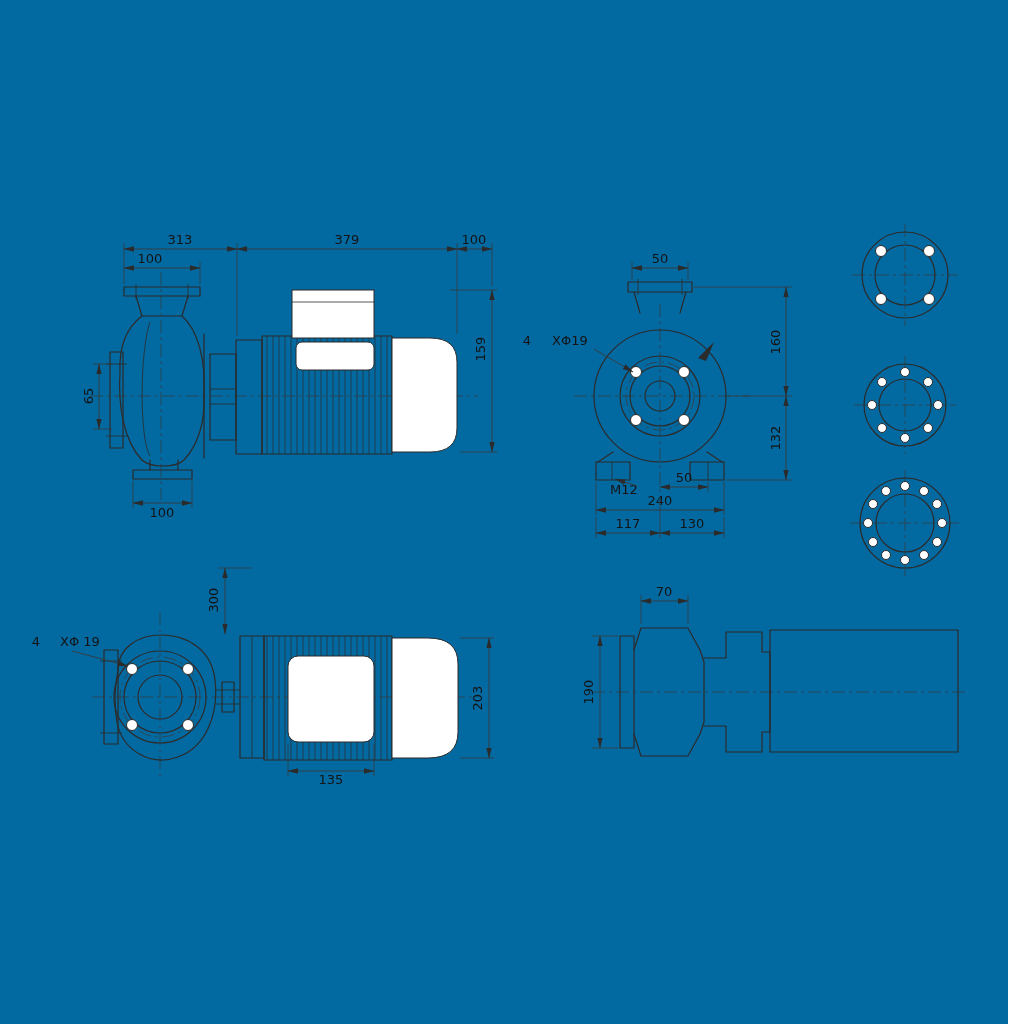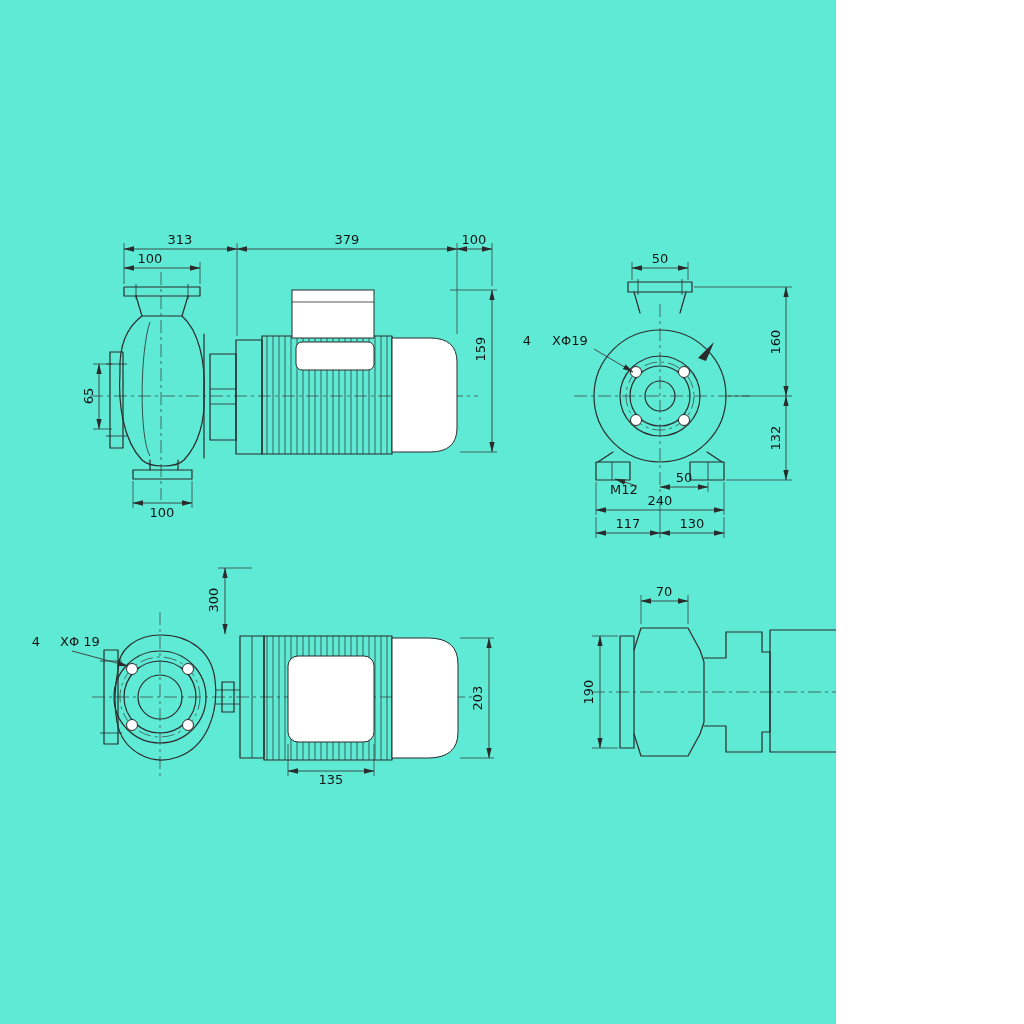--- a/index.html
+++ b/index.html
@@ -1,16 +1,16 @@
 <!DOCTYPE html>
 <html><head>
 <meta charset="utf-8">
 <style>
   html,body{margin:0;padding:0;background:#fff;}
-  .canvas{position:relative;width:836px;height:1024px;background:#5eead4;overflow:hidden;text-align:right;}
+  .canvas{position:relative;width:1008px;height:1024px;background:#0369a1;overflow:hidden;text-align:right;}
   svg{display:block}
   .edge{fill:none;stroke:#2b2b2b;stroke-width:1.2;stroke-linejoin:round;stroke-linecap:round}
   .so{stroke:#2b2b2b;stroke-width:1.2;stroke-linejoin:round}
   .thin{fill:none;stroke:#2b2b2b;stroke-width:0.8}
   .white{fill:#fff;stroke:#2b2b2b;stroke-width:1}
   .hole{fill:#fff;stroke:#2b2b2b;stroke-width:1}
   .ext{stroke:#3a3a3a;stroke-width:0.75}
   .dim{stroke:#3a3a3a;stroke-width:0.9;fill:none}
   .cl{fill:none;stroke:#3a3a3a;stroke-width:0.7;stroke-dasharray:13 4 3 4}
   .t{font-family:"DejaVu Sans",sans-serif;font-size:13px;fill:#141414;text-anchor:middle}

